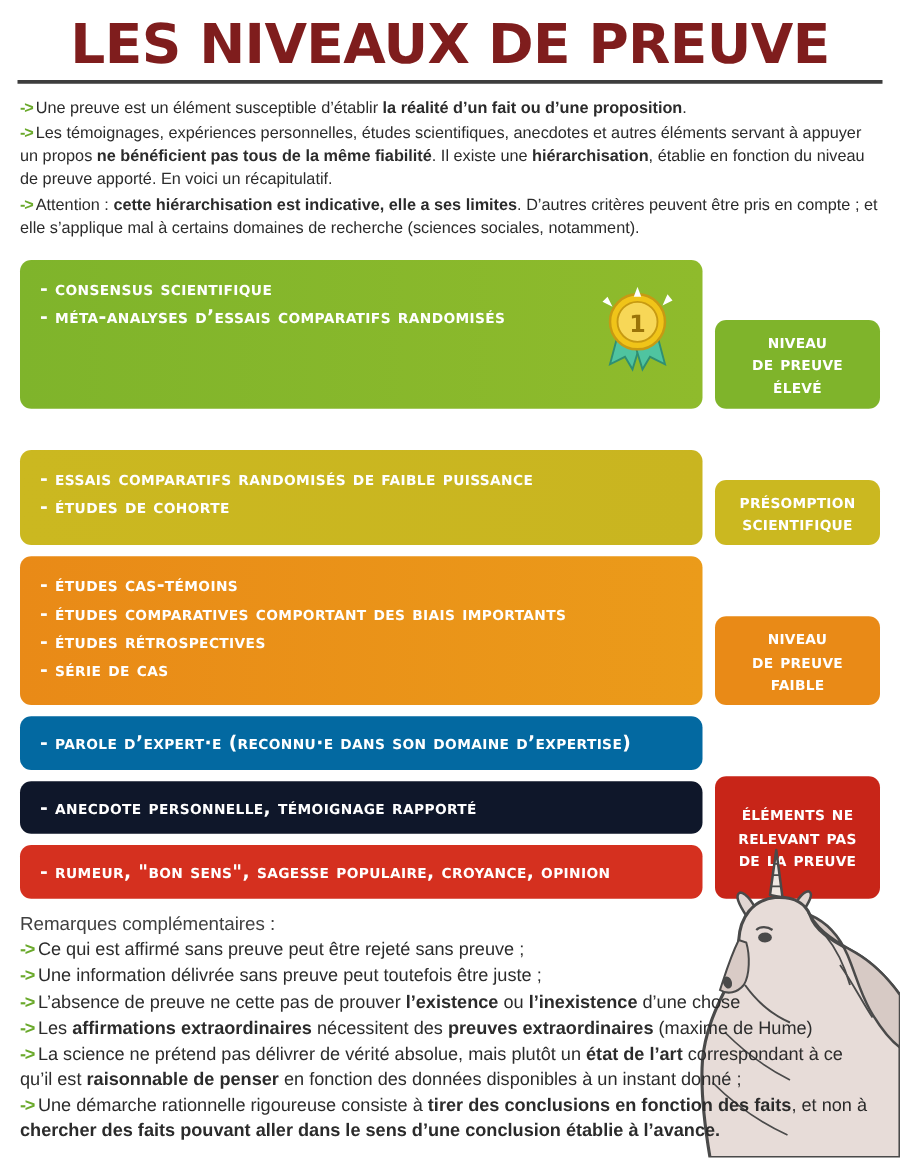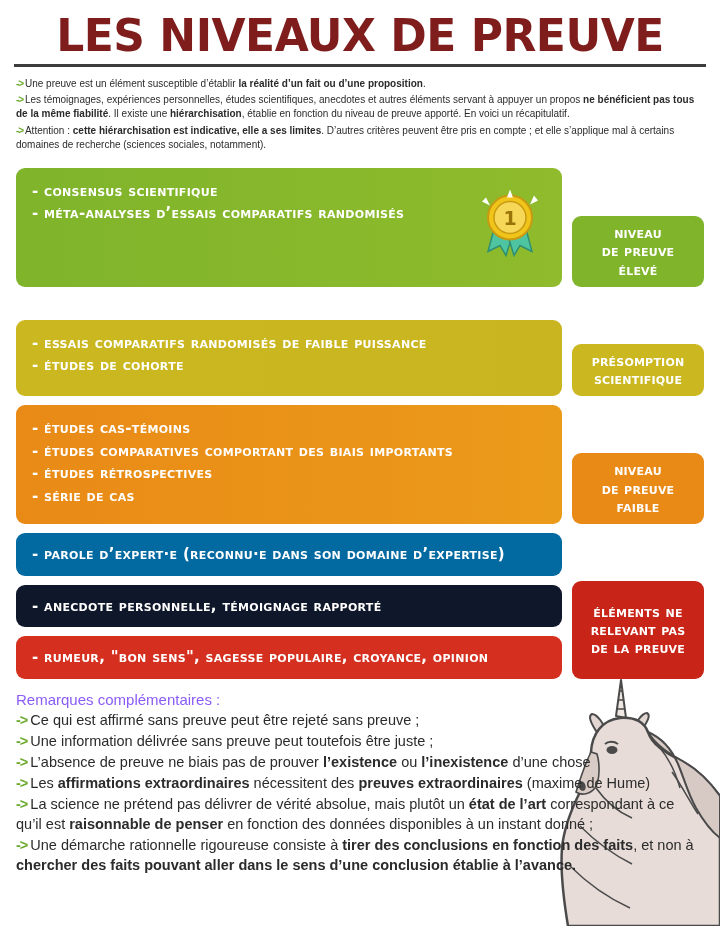--- a/index.html
+++ b/index.html
@@ -37,21 +37,21 @@
   }
   .title-rule {
     height: 3px;
     background: #3d3d3d;
     margin: 6px 14px 10px 14px;
   }
 
   
   .intro {
     margin: 0 16px 4px 16px;
-    font-size: 10px;
+    font-size: 13px;
     line-height: 1.42;
     color: #2b2b2b;
   }
   .intro p {
     margin: 0 0 2px 0;
   }
   .arrow {
     color: #6aa92b;
     font-weight: bold;
     letter-spacing: -1px;
@@ -127,21 +127,21 @@
     pointer-events: none;
   }
 
   
   .remarks {
     margin: 12px 16px 0 16px;
     position: relative;
     z-index: 3;
   }
   .remarks-title {
-    color: #8b5cf6;
+    color: #404040;
     font-size: 15px;
     font-weight: normal;
     margin-bottom: 2px;
   }
   .remarks p {
     margin: 0 0 1px 0;
     font-size: 14.5px;
     line-height: 1.38;
   }
 
@@ -240,21 +240,21 @@
           </div>
         </div>
       </div>
     </div>
 
   <div class="remarks">
     <div class="remarks-title">Remarques complémentaires :</div>
     <div id="remarks-list">
         <p><span class="arrow">-&gt; </span><span>Ce qui est affirmé sans preuve peut être rejeté sans preuve ;</span></p>
         <p><span class="arrow">-&gt; </span><span>Une information délivrée sans preuve peut toutefois être juste ;</span></p>
-        <p><span class="arrow">-&gt; </span><span>L’absence de preuve ne biais pas de prouver </span><span class="b">l’existence</span><span> ou </span><span class="b">l’inexistence</span><span> d’une chose</span></p>
+        <p><span class="arrow">-&gt; </span><span>L’absence de preuve ne cette pas de prouver </span><span class="b">l’existence</span><span> ou </span><span class="b">l’inexistence</span><span> d’une chose</span></p>
         <p><span class="arrow">-&gt; </span><span>Les </span><span class="b">affirmations extraordinaires</span><span> nécessitent des </span><span class="b">preuves extraordinaires</span><span> (maxime de Hume)</span></p>
         <p><span class="arrow">-&gt; </span><span>La science ne prétend pas délivrer de vérité absolue, mais plutôt un </span><span class="b">état de l’art</span><span> correspondant à ce qu’il est </span><span class="b">raisonnable de penser</span><span> en fonction des données disponibles à un instant donné ;</span></p>
         <p><span class="arrow">-&gt; </span><span>Une démarche rationnelle rigoureuse consiste à </span><span class="b">tirer des conclusions en fonction des faits</span><span>, et non à </span><span class="b">chercher des faits pouvant aller dans le sens d’une conclusion établie à l’avance.</span></p>
       </div>
   </div>
 
   <svg class="unicorn" viewBox="0 0 200 250" xmlns="http://www.w3.org/2000/svg">
 
     <path d="M96 40 L101 4 L106 42 Z" fill="#efe7e2" stroke="#4a4a4a" stroke-width="2" stroke-linejoin="round"></path>
     <path d="M97 33 L105 33 M98 24 L104 24 M99 15 L103 15" stroke="#4a4a4a" stroke-width="1.4"></path>

